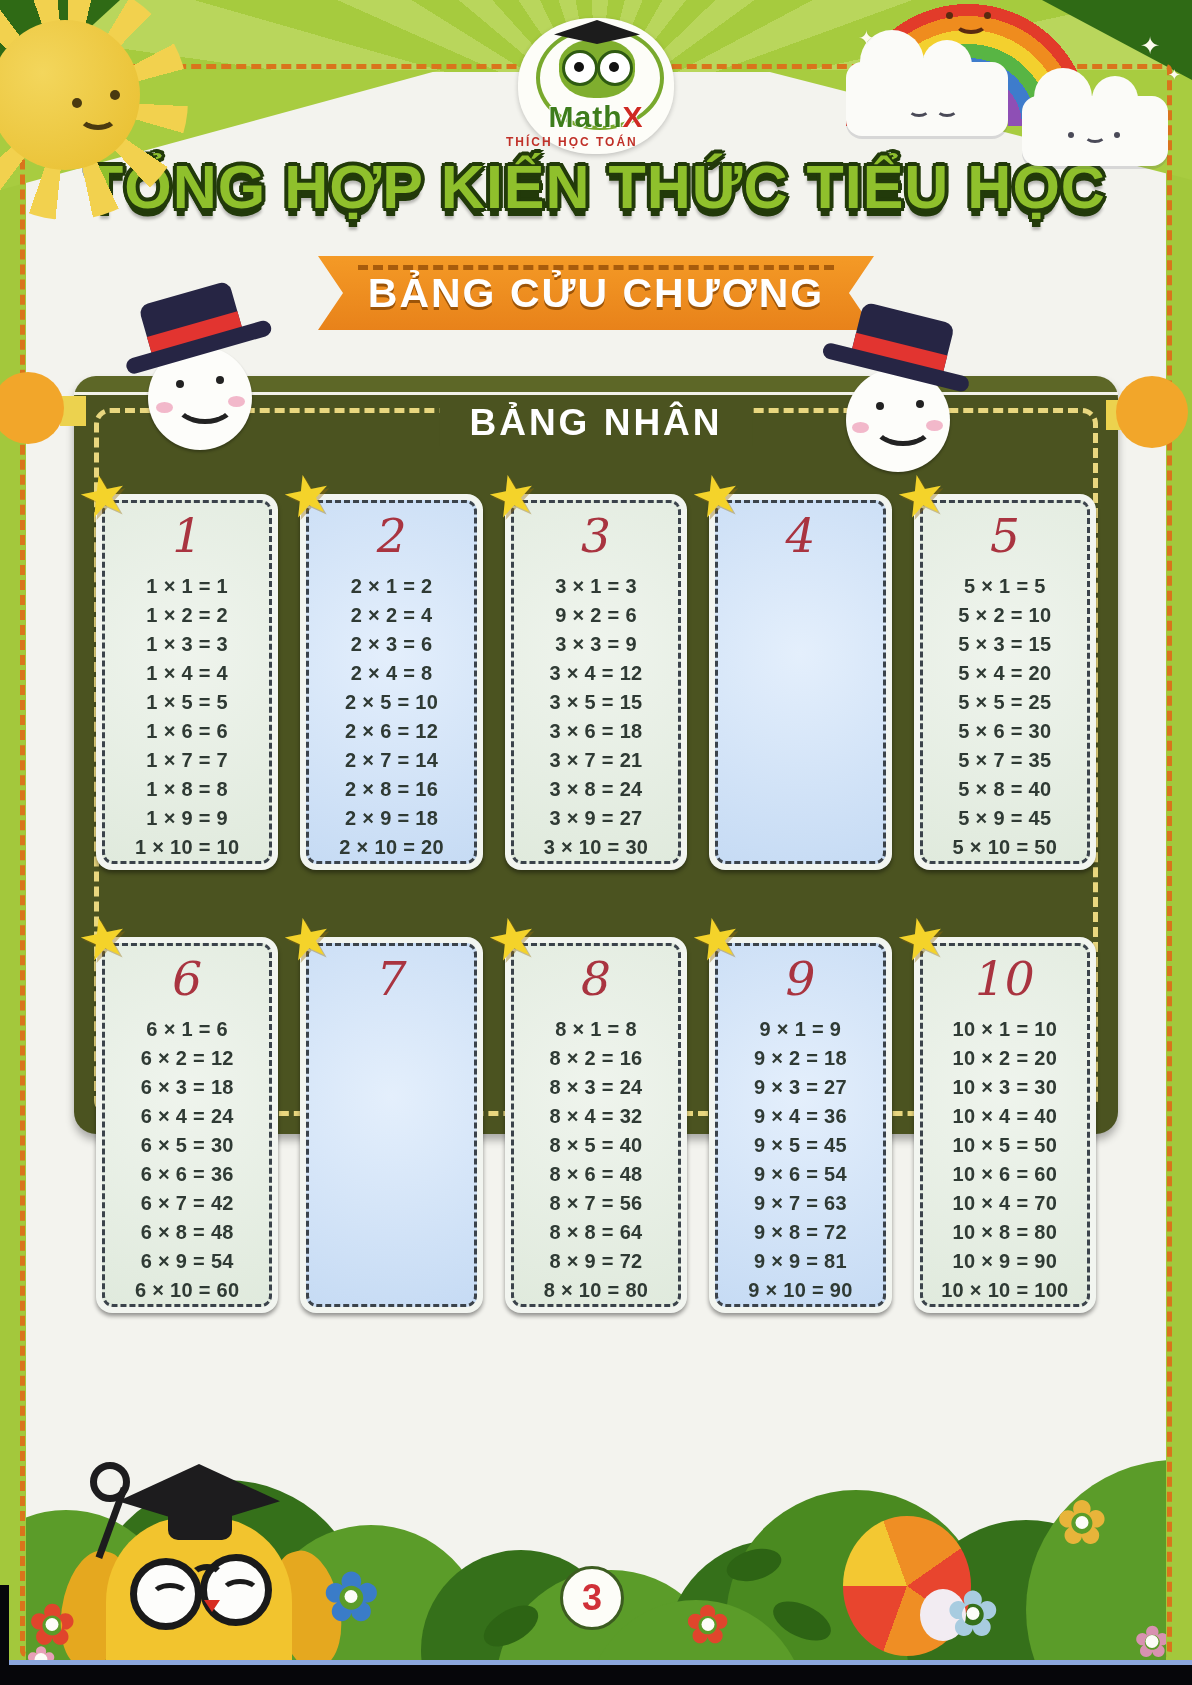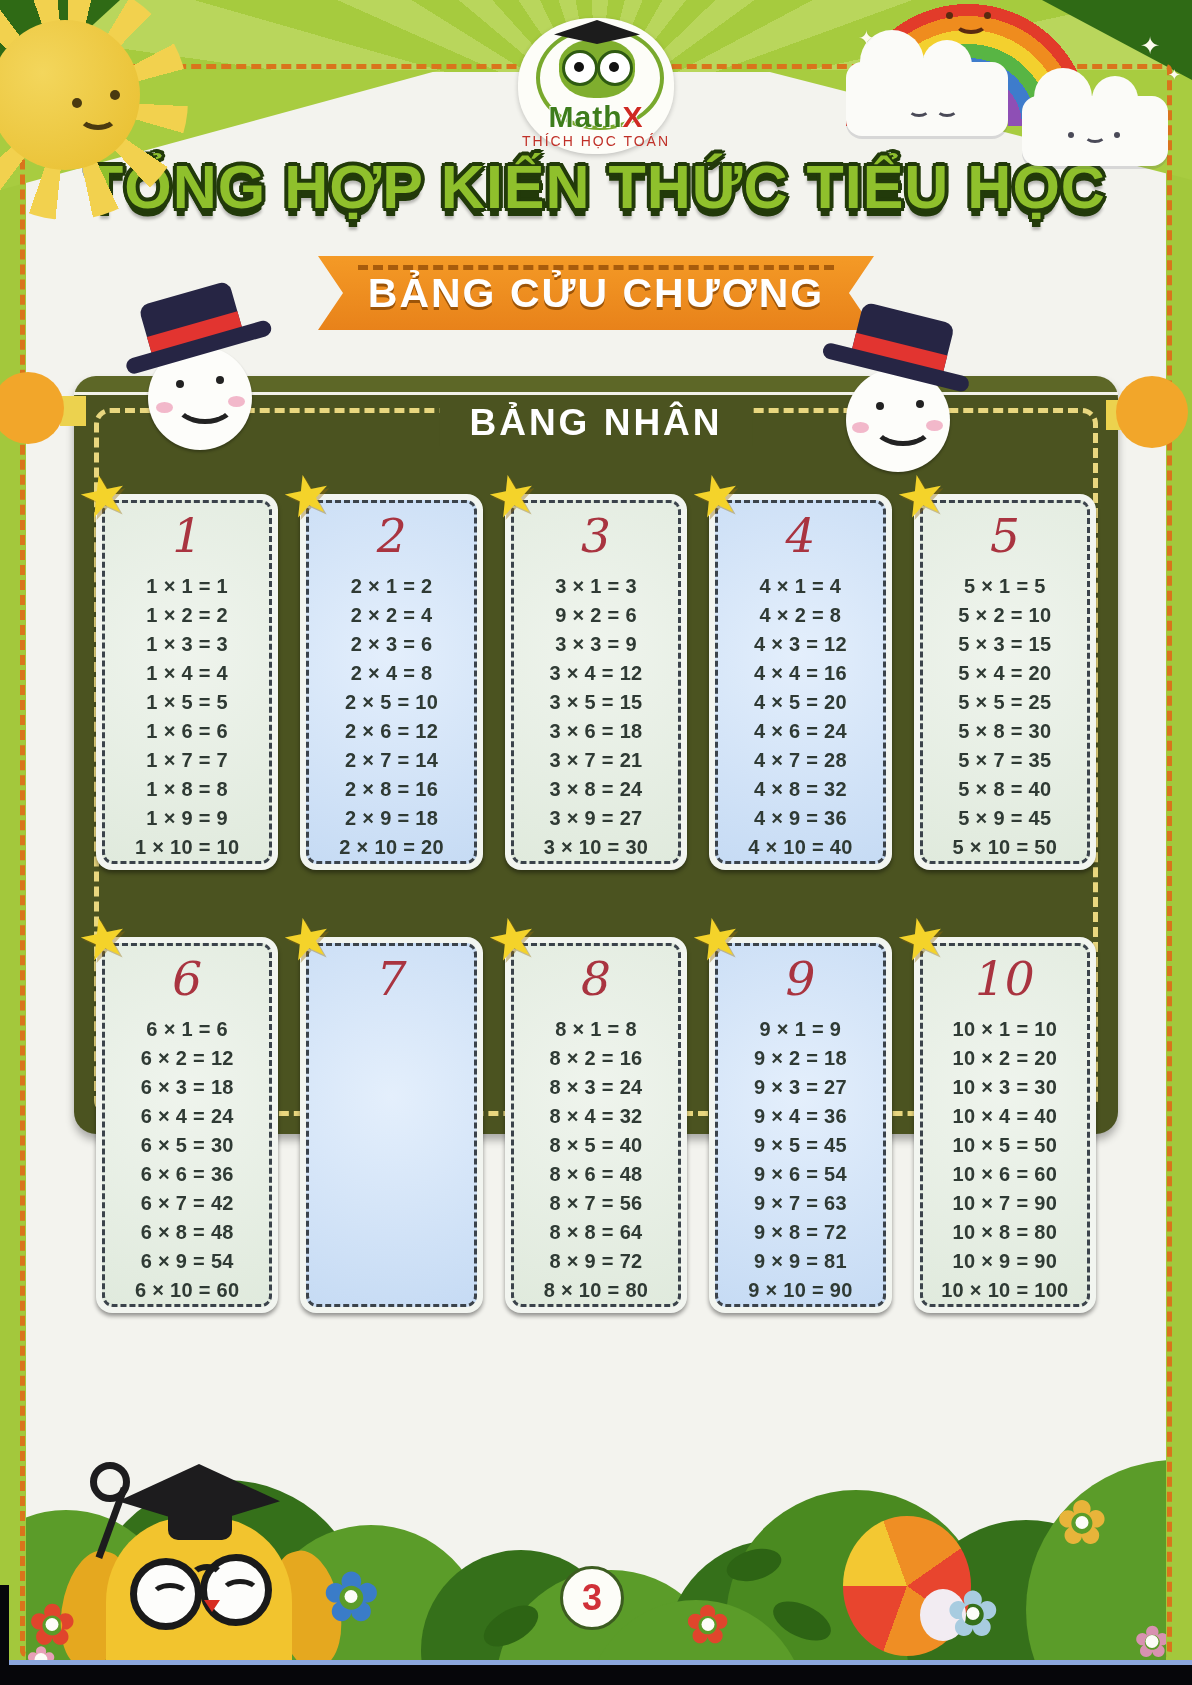--- a/index.html
+++ b/index.html
@@ -58,21 +58,21 @@
     clip-path:polygon(50% 0,100% 60%,50% 100%,0 60%);z-index:9;}
   .logo-owl{position:absolute;left:53px;top:22px;width:76px;height:58px;background:#7fae2e;
     border-radius:42% 42% 46% 46%;z-index:8;}
   .logo-owl-eye{position:absolute;top:10px;width:30px;height:30px;background:#fff;border:3px solid #2e5a12;
     border-radius:50%;}
   .logo-owl-eye.l{left:3px;} .logo-owl-eye.r{left:38px;}
   .logo-owl-eye::after{content:"";position:absolute;left:9px;top:9px;width:10px;height:10px;border-radius:50%;background:#111;}
   .logo-math{position:absolute;bottom:24px;width:100%;text-align:center;font-size:30px;font-weight:bold;
     color:#3e7d1c;text-shadow:1px 1px 0 #fff,-1px -1px 0 #fff;letter-spacing:1px;z-index:9;}
   .logo-math .x{color:#cf2a22;}
-  .logo-tag{position:absolute;bottom:9px;width:100%;text-align:center;font-size:14px;font-weight:normal;
+  .logo-tag{position:absolute;bottom:9px;width:100%;font-size:12px;font-weight:bold;
     color:#c03028;letter-spacing:2px;z-index:9;}
   
   .main-title{position:absolute;left:0;right:0;top:152px;text-align:center;font-size:61px;font-weight:bold;
     letter-spacing:1px;color:#8fc02c;z-index:4;
     text-shadow:-4px 0 0 #223a0a,4px 0 0 #223a0a,0 -4px 0 #223a0a,0 4px 0 #223a0a,
       -3px -3px 0 #223a0a,3px -3px 0 #223a0a,-3px 3px 0 #223a0a,3px 3px 0 #223a0a,
       0 8px 0 #223a0a,0 11px 3px rgba(0,0,0,.25);}
   .banner{position:absolute;left:318px;top:256px;width:556px;height:74px;z-index:4;
     background:linear-gradient(#f49a26,#e8821a);
     clip-path:polygon(0 0,100% 0,95.5% 50%,100% 100%,0 100%,4.5% 50%);
@@ -265,45 +265,33 @@
               <div>3 × 8 = 24</div>
               <div>3 × 9 = 27</div>
               <div>3 × 10 = 30</div>
             </div>
           </div>
         </div>
         <div class="card theme-blue">
           <span class="card-star">★</span>
           <div class="card-inner">
             <div class="card-number">4</div>
-            <div class="card-rows">
-              <div>4 × 1 = 4</div>
-              <div>4 × 2 = 8</div>
-              <div>4 × 3 = 12</div>
-              <div>4 × 4 = 16</div>
-              <div>4 × 5 = 20</div>
-              <div>4 × 6 = 24</div>
-              <div>4 × 7 = 28</div>
-              <div>4 × 8 = 32</div>
-              <div>4 × 9 = 36</div>
-              <div>4 × 10 = 40</div>
-            </div>
           </div>
         </div>
         <div class="card theme-mint">
           <span class="card-star">★</span>
           <div class="card-inner">
             <div class="card-number">5</div>
             <div class="card-rows">
               <div>5 × 1 = 5</div>
               <div>5 × 2 = 10</div>
               <div>5 × 3 = 15</div>
               <div>5 × 4 = 20</div>
               <div>5 × 5 = 25</div>
-              <div>5 × 8 = 30</div>
+              <div>5 × 6 = 30</div>
               <div>5 × 7 = 35</div>
               <div>5 × 8 = 40</div>
               <div>5 × 9 = 45</div>
               <div>5 × 10 = 50</div>
             </div>
           </div>
         </div>
       </div>
     <div class="cards-row r2">
         <div class="card theme-mint">
@@ -370,21 +358,21 @@
           <span class="card-star">★</span>
           <div class="card-inner">
             <div class="card-number">10</div>
             <div class="card-rows">
               <div>10 × 1 = 10</div>
               <div>10 × 2 = 20</div>
               <div>10 × 3 = 30</div>
               <div>10 × 4 = 40</div>
               <div>10 × 5 = 50</div>
               <div>10 × 6 = 60</div>
-              <div>10 × 7 = 90</div>
+              <div>10 × 4 = 70</div>
               <div>10 × 8 = 80</div>
               <div>10 × 9 = 90</div>
               <div>10 × 10 = 100</div>
             </div>
           </div>
         </div>
       </div>
   </div>
 
   <div class="face" style="left:148px;top:346px;">

